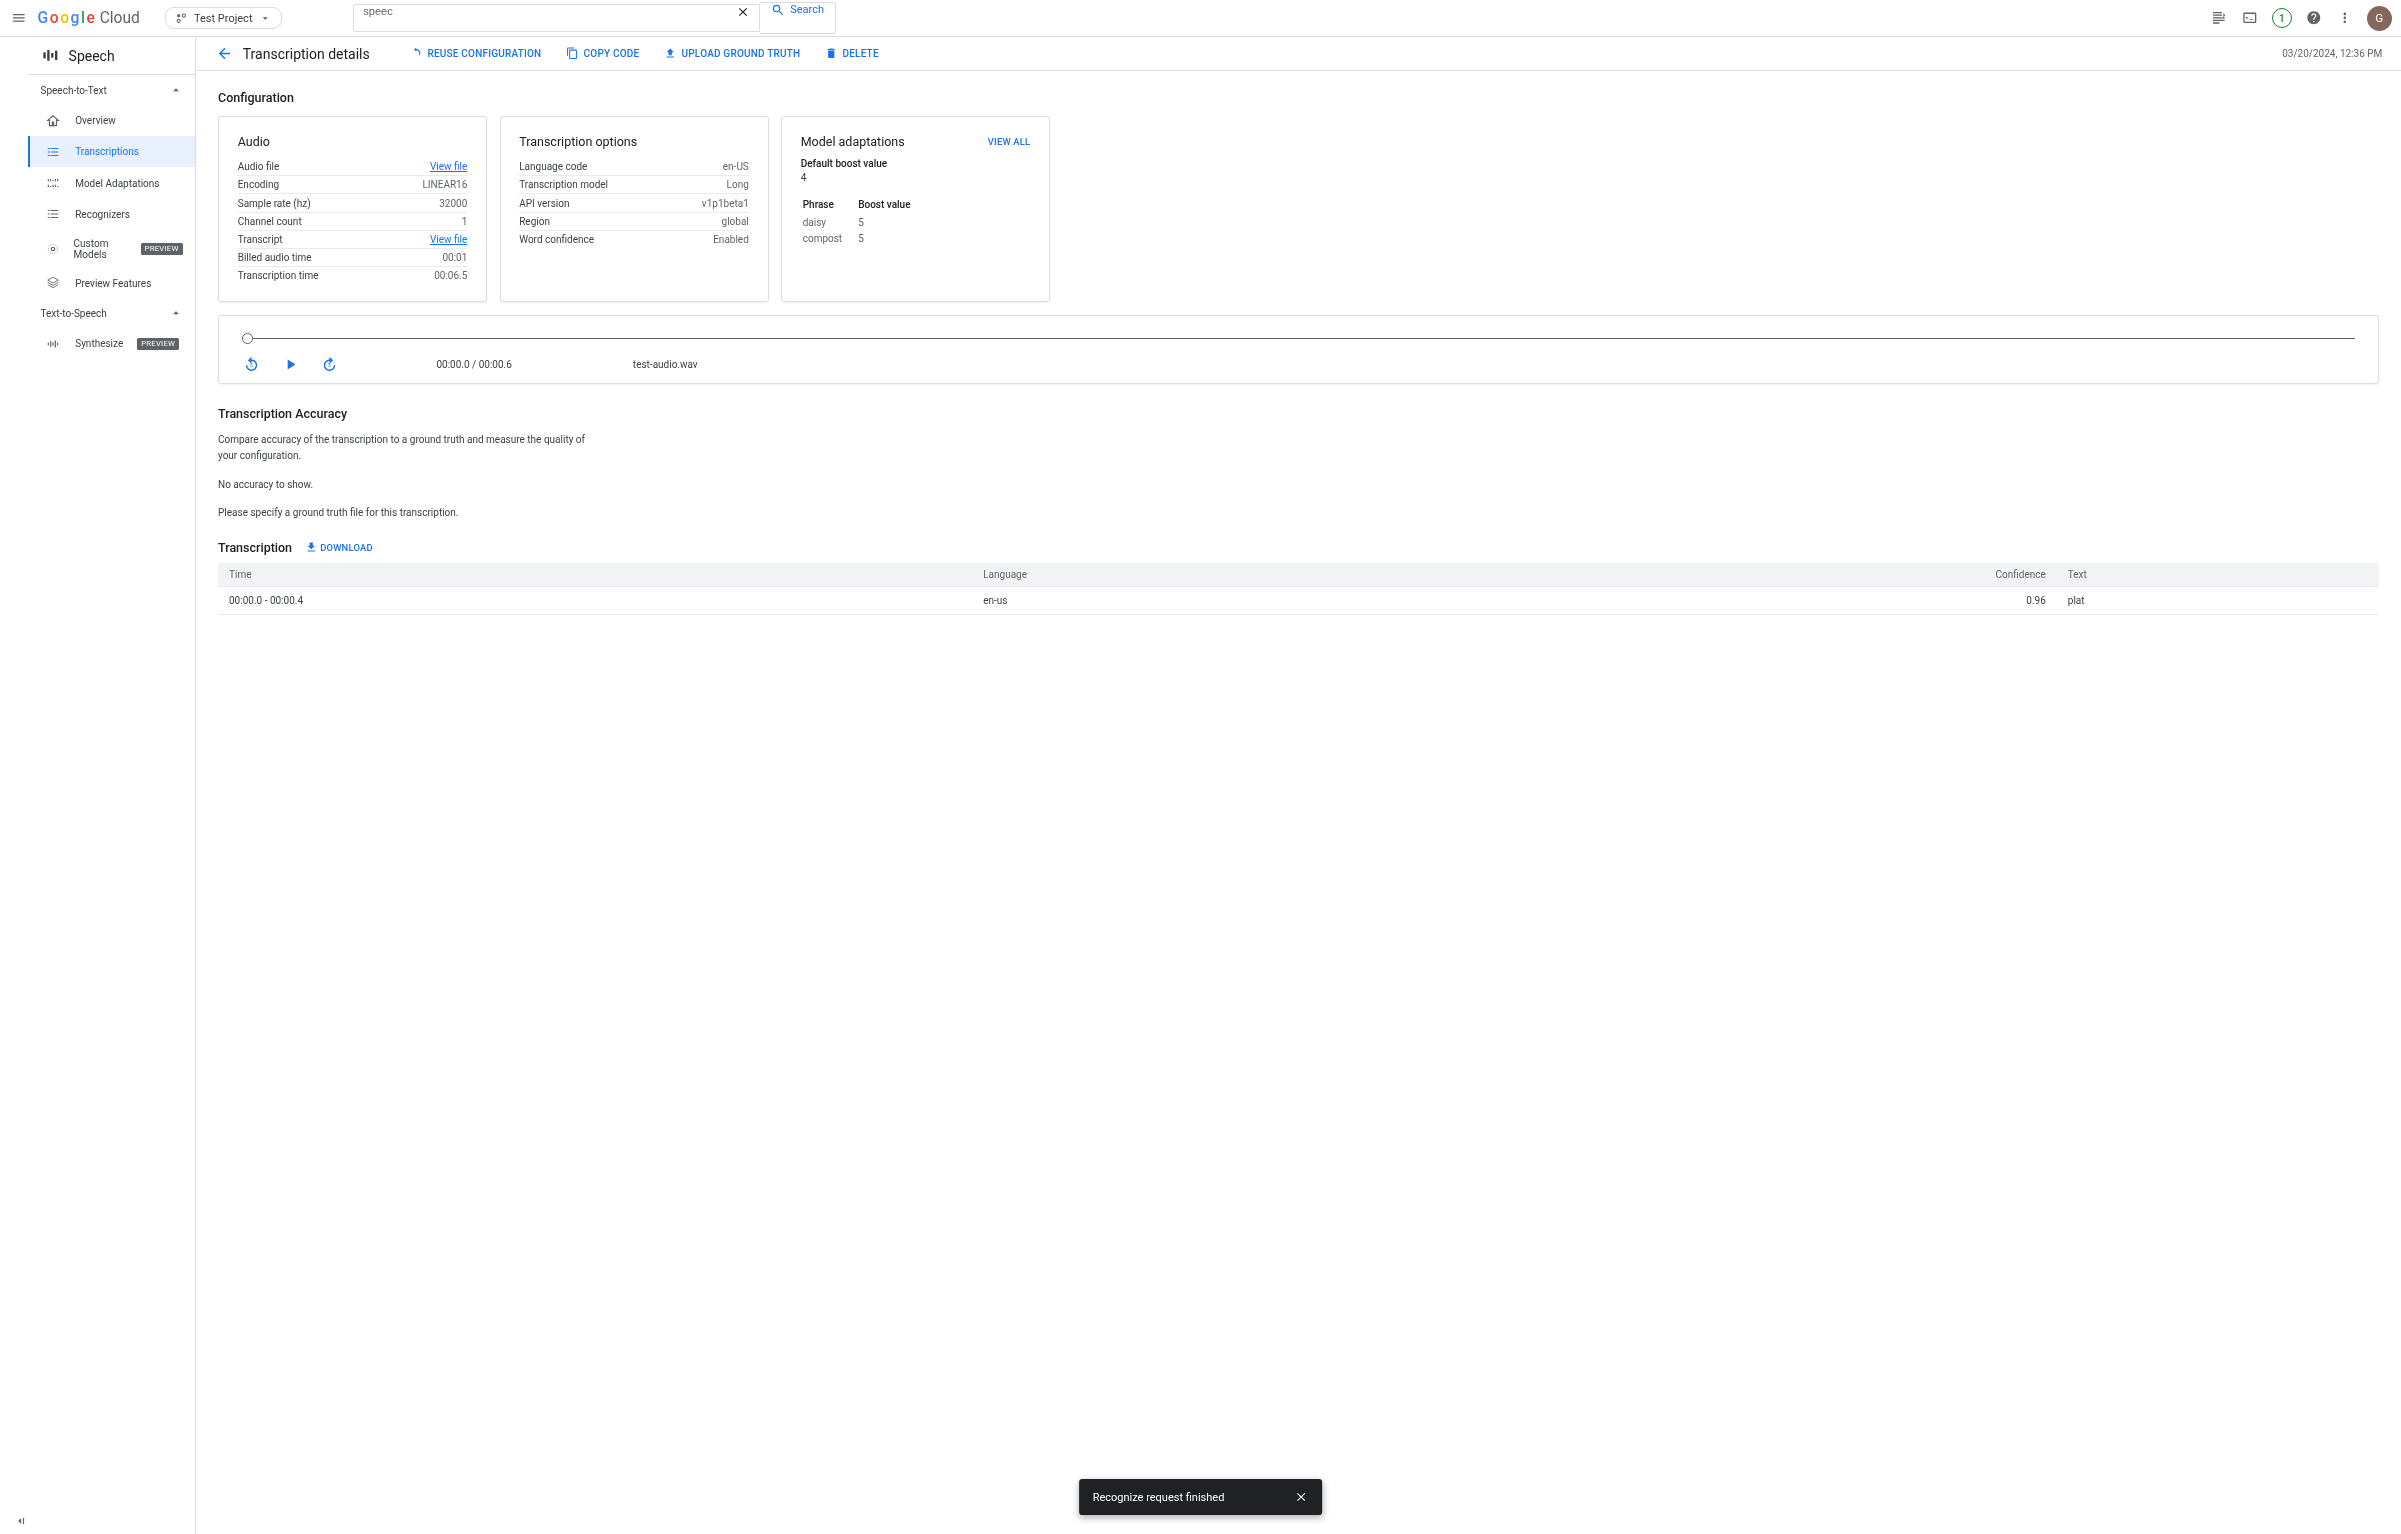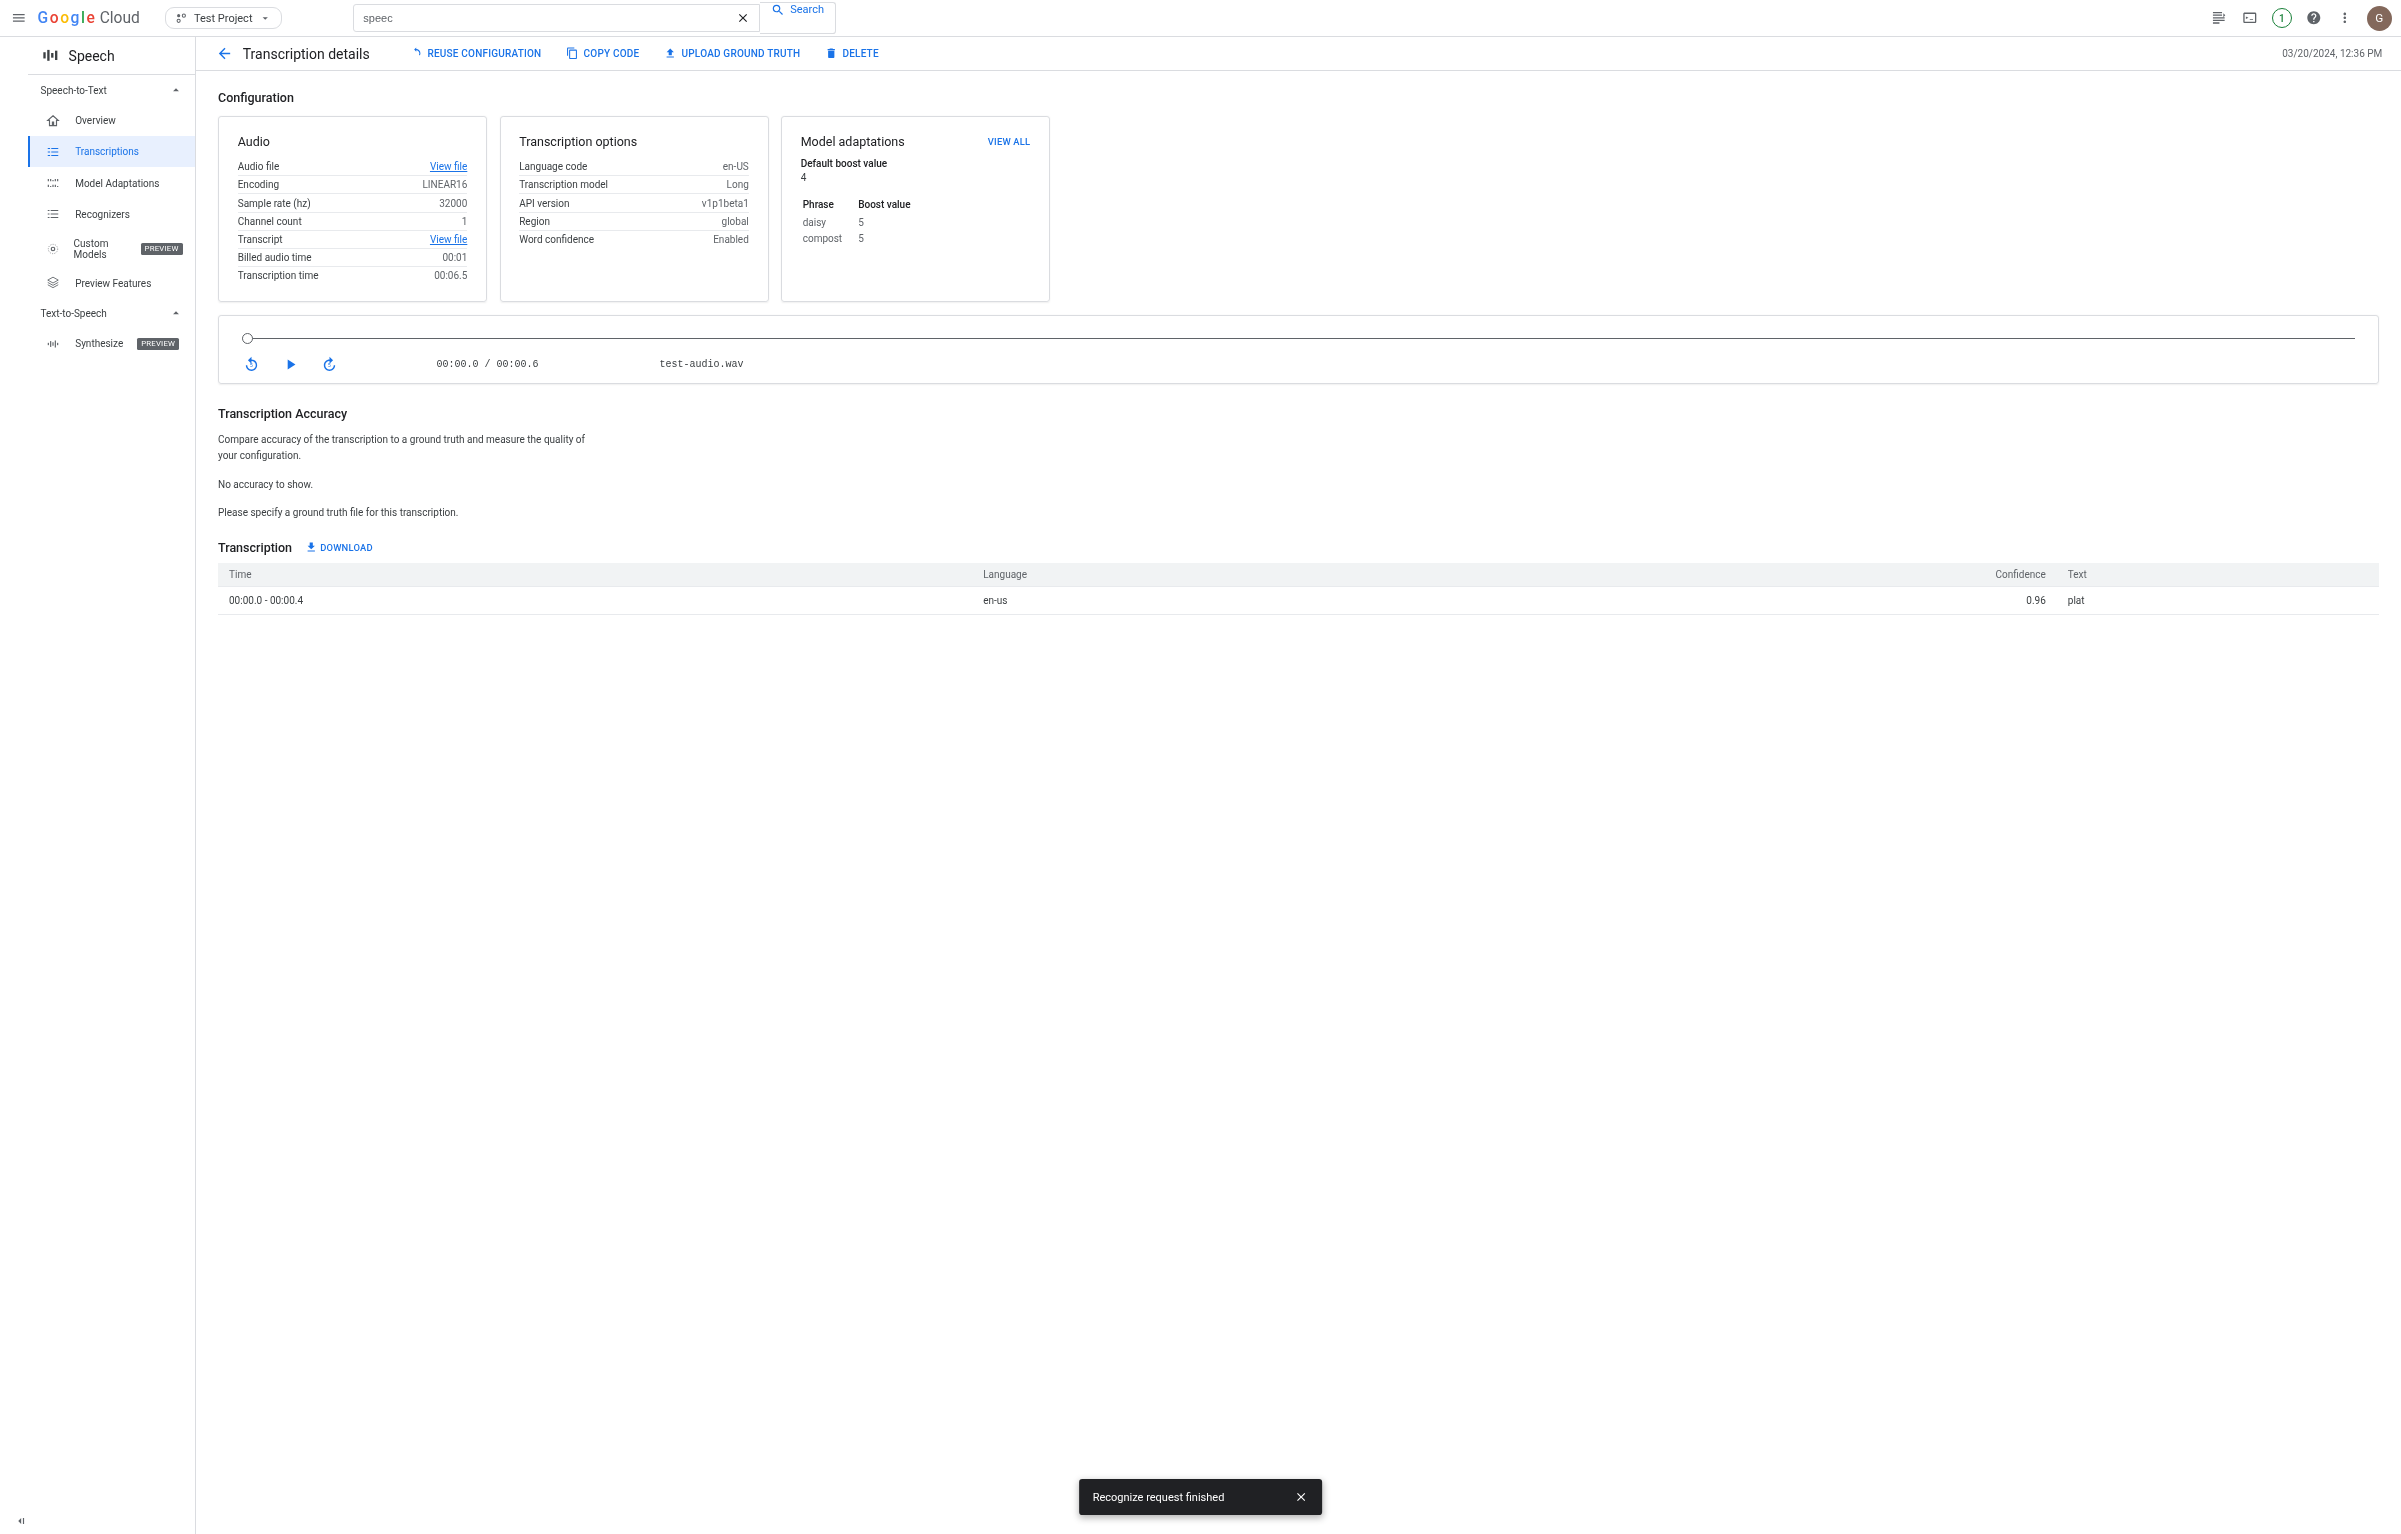--- a/index.html
+++ b/index.html
@@ -2,21 +2,21 @@
 <html style="font-size:12.5px"><head>
 <meta charset="utf-8">
 <style>
 * { box-sizing: border-box; margin: 0; padding: 0; }
 body { font-family: Roboto, "Google Sans", "Open Sans", Arial, sans-serif; font-size: 10px; color: #3c4043; background: #fff; }
 .header { height: 37px; border-bottom: 0.8px solid #dadce0; display: flex; align-items: center; padding: 0 9.4px; gap: 9.4px; }
 .menu-icon { width: 18.7px; height: 18.7px; display: flex; align-items: center; justify-content: center; cursor: pointer; color: #5f6368; }
 .logo-area { display: flex; align-items: center; gap: 1.6px; font-size: 15.6px; }
 .project-picker { border: 0.8px solid #dadce0; border-radius: 9px; padding: 3.9px 9.4px; display: flex; align-items: center; gap: 6.2px; cursor: pointer; font-size: 11px; color: #3c4043; margin-left: 15.6px; }
 .search-container { flex: 1; display: flex; align-items: center; margin-left: 62px; max-width: 483px; }
-.search-input-wrap { flex: 1; border: 0.8px solid #dadce0; border-radius: 3.1px 0 0 3.1px; height: 28px; display: flex; align-items: center; padding: 0 9.4px; }
+.search-input-wrap { flex: 1; border: 0.8px solid #dadce0; border-radius: 3.1px 0 0 3.1px; height: 28px; display: flex; align-items: flex-start; padding: 0 9.4px; }
 .search-input-wrap input { border: none; outline: none; flex: 1; font-size: 11px; background: transparent; color: #5f6368; }
 .search-button { border: 0.8px solid #dadce0; border-left: none; border-radius: 0 3.1px 3.1px 0; height: 32px; padding: 0 11px; display: flex; align-items: flex-start; gap: 5px; color: #1a73e8; cursor: pointer; background: #fff; font-size: 11px; }
 .header-right { margin-left: auto; display: flex; align-items: center; gap: 12.5px; }
 .header-icon-btn { width: 18.7px; height: 18.7px; cursor: pointer; color: #5f6368; display: flex; align-items: center; justify-content: center; }
 .notif-badge { width: 20px; height: 20px; border: 1.6px solid #188038; border-radius: 50%; display: flex; align-items: center; justify-content: center; color: #188038; font-size: 10px; font-weight: 500; }
 .avatar { width: 25px; height: 25px; border-radius: 50%; background: #83685b; color: #fff; display: flex; align-items: center; justify-content: center; font-size: 11.7px; cursor: pointer; }
 .main { display: flex; height: calc(100vh - 37px); }
 .sidebar { width: 196px; border-right: 0.8px solid #dadce0; display: flex; flex-direction: column; position: relative; padding-left: 28px; }
 .sidebar-header { padding: 9.4px 12.5px; display: flex; align-items: center; gap: 9.4px; border-bottom: 0.8px solid #dadce0; }
 .sidebar-title { font-size: 14px; color: #202124; }
@@ -43,21 +43,21 @@
 .prop-row { display: flex; justify-content: space-between; padding: 3.1px 0; border-bottom: 0.8px solid #e8eaed; font-size: 10px; }
 .prop-row:last-child { border-bottom: none; }
 .prop-label { color: #3c4043; }
 .prop-val { color: #5f6368; }
 .prop-link { color: #1a73e8; text-decoration: underline; cursor: pointer; }
 .adapt-label { font-size: 10px; font-weight: 500; color: #202124; }
 .adapt-val { font-size: 10px; color: #3c4043; margin-top: 3.1px; margin-bottom: 11px; }
 .adapt-table { font-size: 10px; }
 .adapt-table th { text-align: left; font-weight: 500; color: #202124; padding: 3.1px 14px 3.1px 0; }
 .adapt-table td { color: #5f6368; padding: 1.6px 14px 1.6px 0; }
-.player-card { border: 0.8px solid #dadce0; border-radius: 3.1px; padding: 22px 23.4px 9.4px; box-shadow: 0 0.8px 1.6px rgba(60,64,67,0.08); margin-bottom: 22px; font-family: Liberation Mono, monospace; }
+.player-card { border: 0.8px solid #dadce0; border-radius: 3.1px; padding: 22px 23.4px 9.4px; box-shadow: 0 0.8px 1.6px rgba(60,64,67,0.08); margin-bottom: 22px; }
 .slider-track { height: 1.6px; background: #5f6368; position: relative; margin-bottom: 15.6px; }
 .slider-thumb { position: absolute; left: 0; top: -4.7px; width: 11px; height: 11px; background: #fff; border: 1.6px solid #5f6368; border-radius: 50%; cursor: pointer; }
 .player-controls { display: flex; align-items: center; gap: 20px; }
 .player-btn { color: #1a73e8; cursor: pointer; width: 18.7px; height: 18.7px; display: flex; align-items: center; justify-content: center; }
 .player-time { font-size: 10px; color: #3c4043; margin-left: 78px; }
 .player-file { font-size: 10px; color: #3c4043; margin-left: 101px; }
 .accuracy-desc { font-size: 10px; color: #3c4043; line-height: 1.6; margin-bottom: 12.5px; max-width: 374px; }
 .trans-hdr-row { display: flex; align-items: center; gap: 12.5px; margin-bottom: 7.8px; margin-top: 18.7px; }
 .trans-title { font-size: 12.5px; font-weight: 500; color: #202124; }
 .download-btn { display: flex; align-items: center; gap: 3.1px; color: #1a73e8; font-size: 9.4px; font-weight: 500; cursor: pointer; letter-spacing: 0.2px; }

